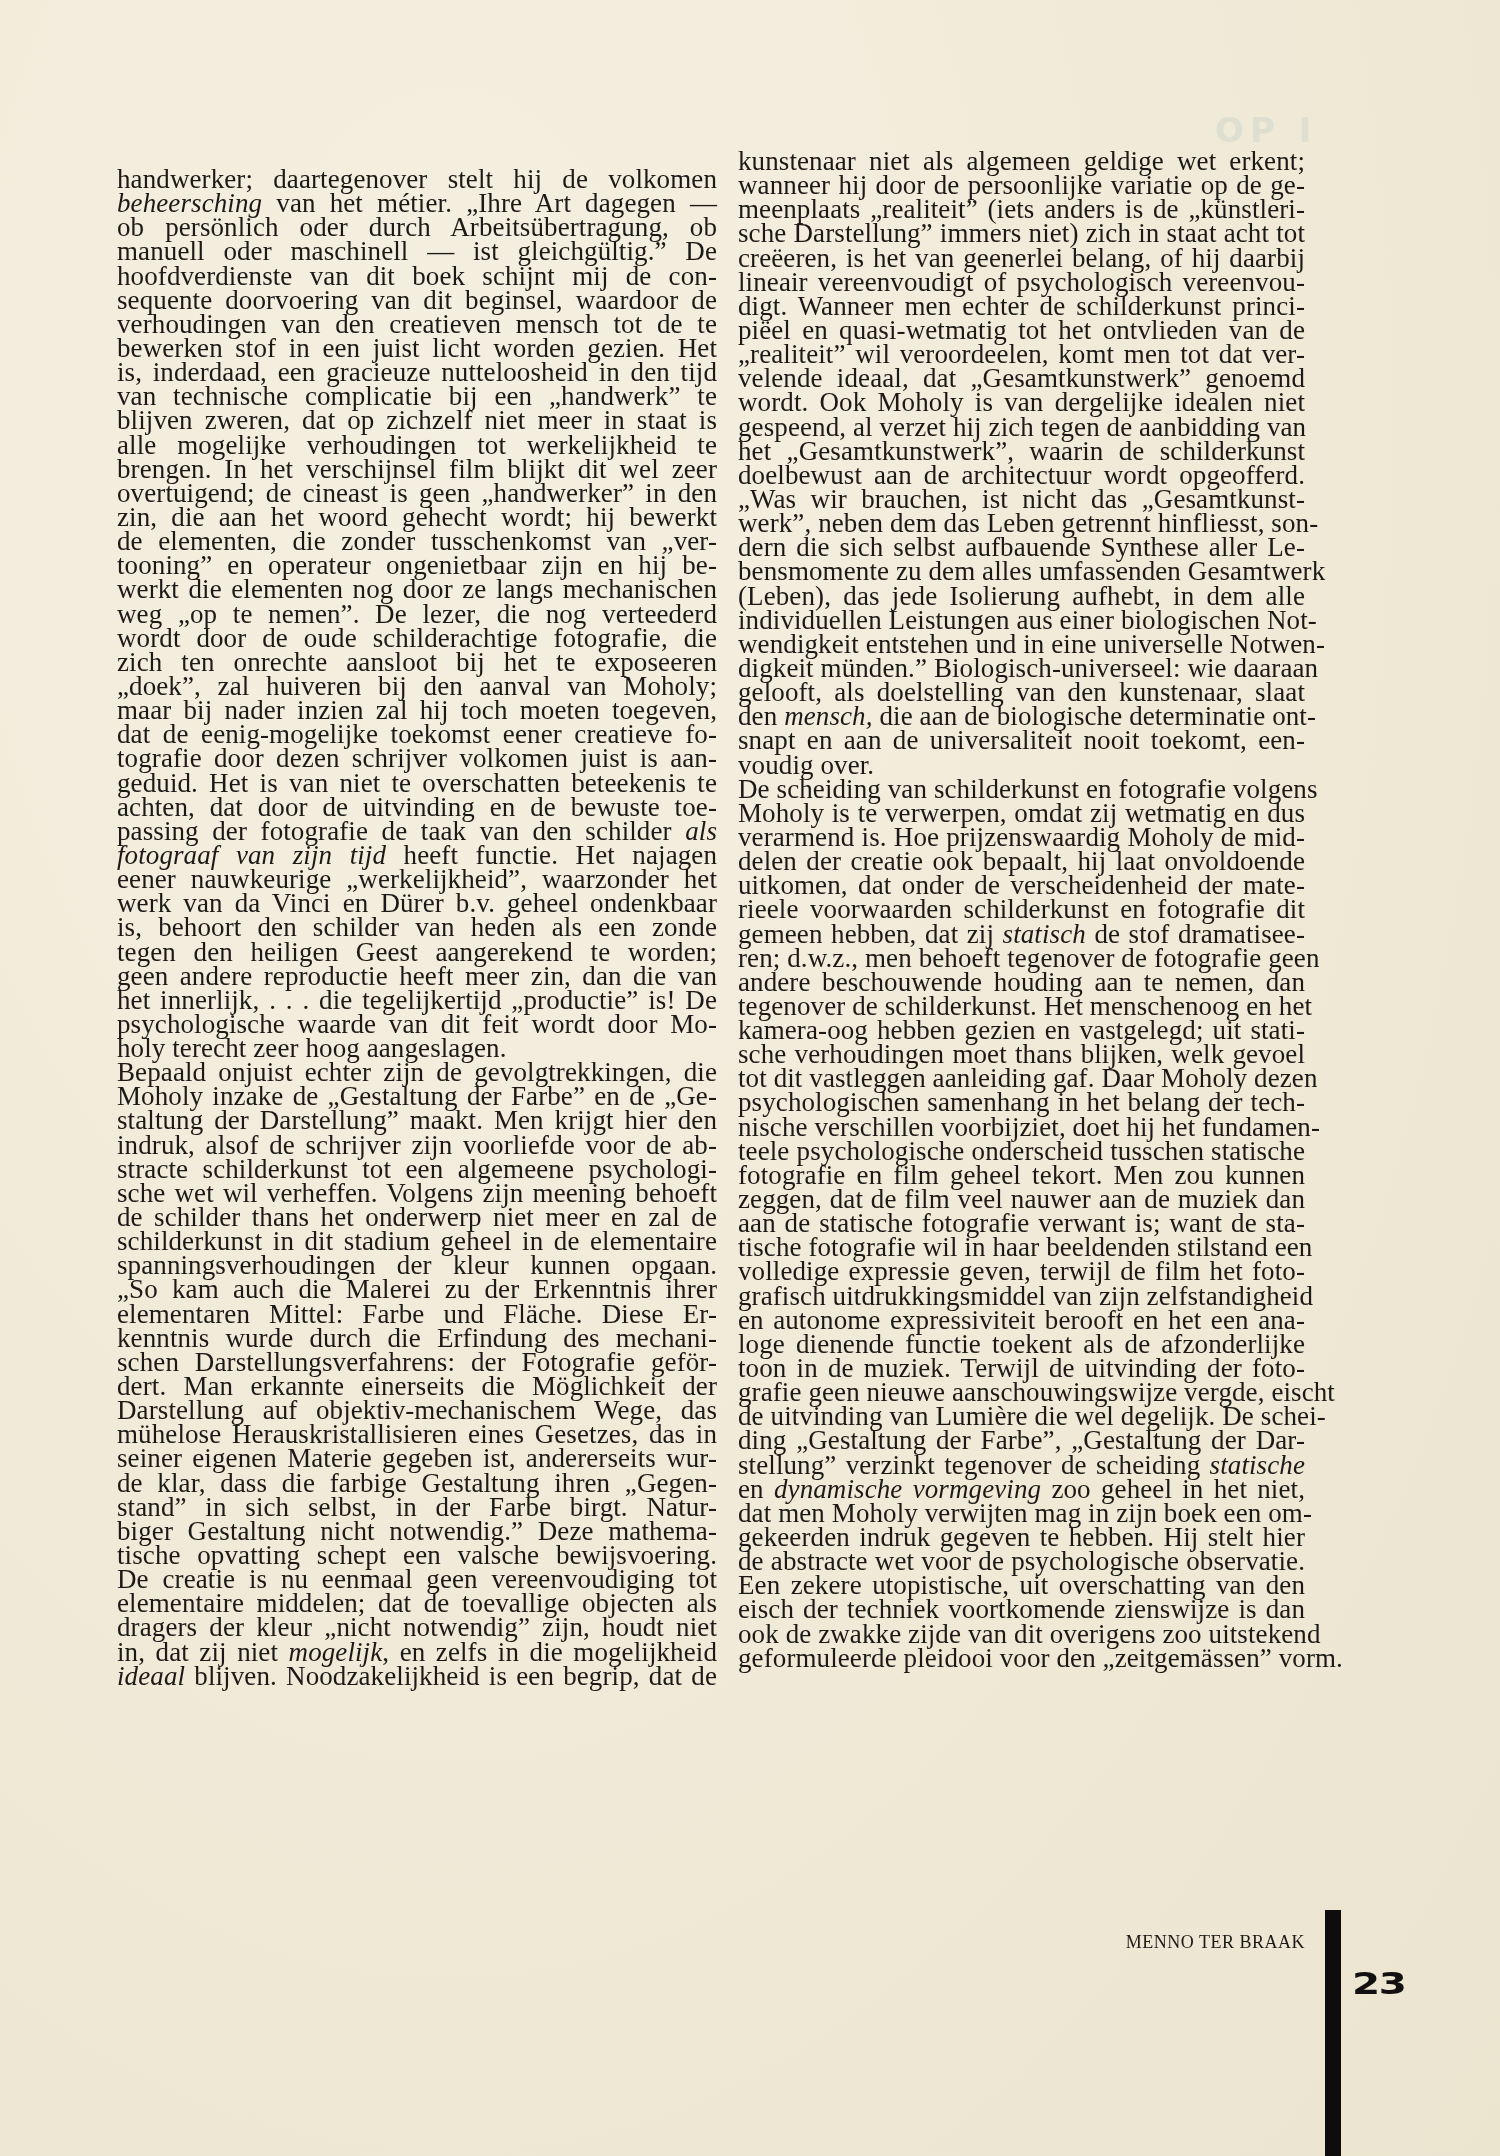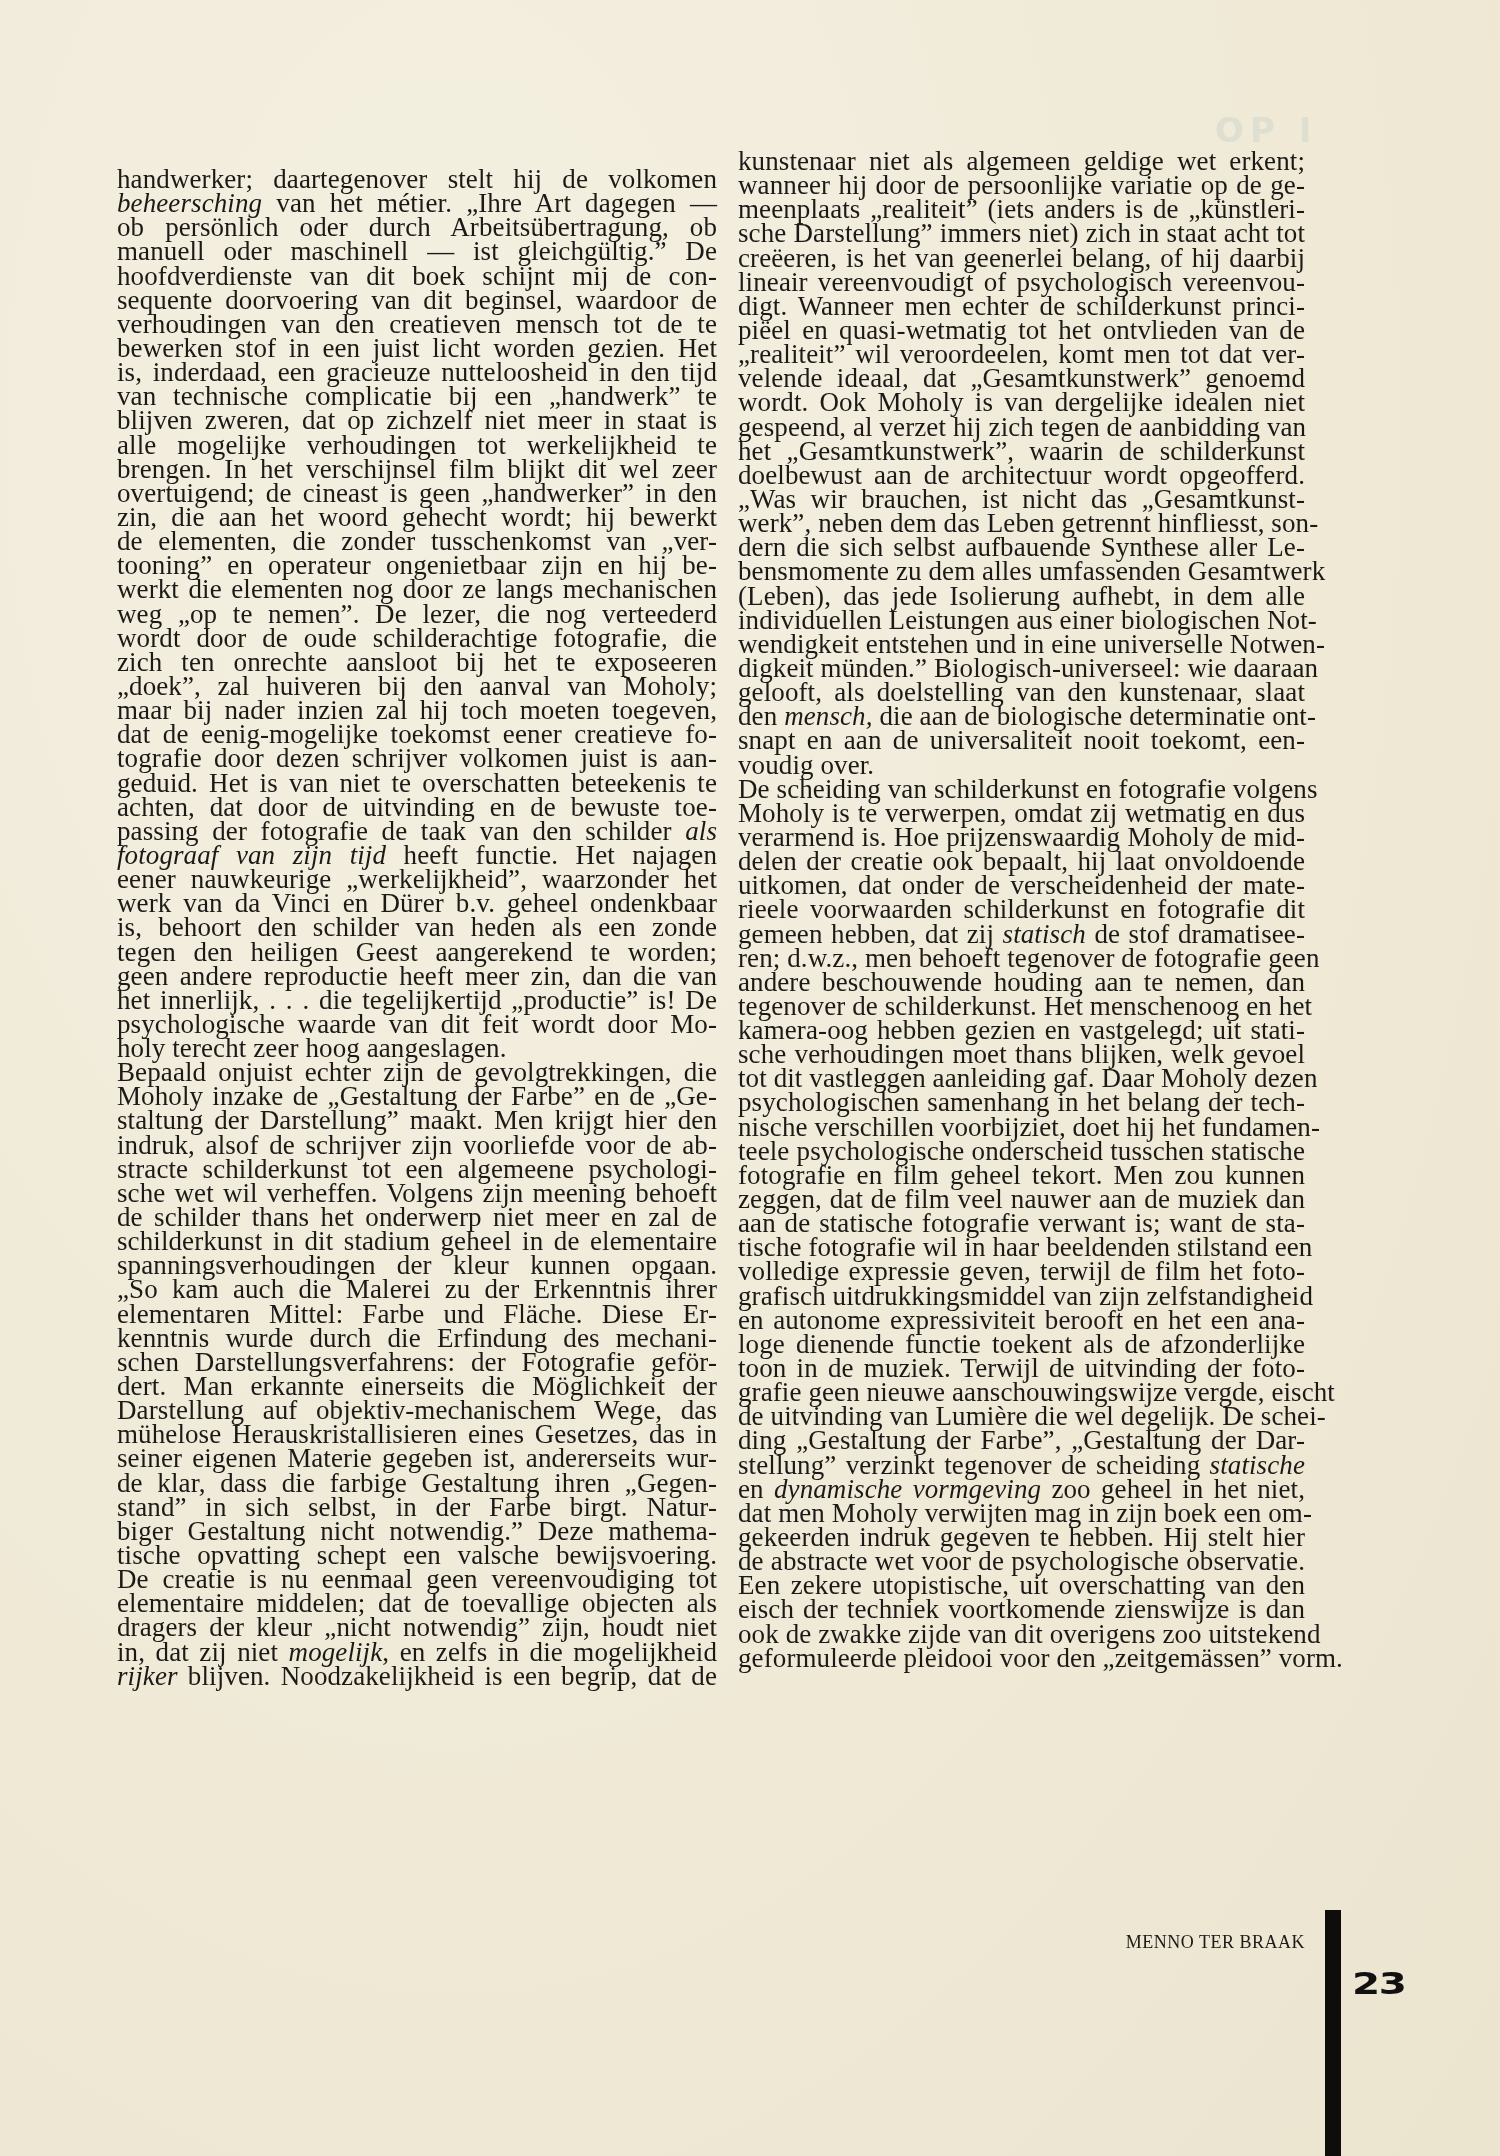--- a/index.html
+++ b/index.html
@@ -122,21 +122,21 @@
     <span class="line"><span>mühelose Herauskristallisieren eines Gesetzes, das in</span></span>
     <span class="line"><span>seiner eigenen Materie gegeben ist, andererseits wur-</span></span>
     <span class="line"><span>de klar, dass die farbige Gestaltung ihren „Gegen-</span></span>
     <span class="line"><span>stand” in sich selbst, in der Farbe birgt. Natur-</span></span>
     <span class="line"><span>biger Gestaltung nicht notwendig.” Deze mathema-</span></span>
     <span class="line"><span>tische opvatting schept een valsche bewijsvoering.</span></span>
     <span class="line"><span>De creatie is nu eenmaal geen vereenvoudiging tot</span></span>
     <span class="line"><span>elementaire middelen; dat de toevallige objecten als</span></span>
     <span class="line"><span>dragers der kleur „nicht notwendig” zijn, houdt niet</span></span>
     <span class="line"><span>in, dat zij niet </span><em>mogelijk</em><span>, en zelfs in die mogelijkheid</span></span>
-    <span class="line"><em>rijker</em><span> blijven. Noodzakelijkheid is een begrip, dat de</span></span>
+    <span class="line"><em>ideaal</em><span> blijven. Noodzakelijkheid is een begrip, dat de</span></span>
   </div>
 <div id="col-right" class="column">
     <span class="line"><span>kunstenaar niet als algemeen geldige wet erkent;</span></span>
     <span class="line"><span>wanneer hij door de persoonlijke variatie op de ge-</span></span>
     <span class="line"><span>meenplaats „realiteit” (iets anders is de „künstleri-</span></span>
     <span class="line"><span>sche Darstellung” immers niet) zich in staat acht tot</span></span>
     <span class="line"><span>creëeren, is het van geenerlei belang, of hij daarbij</span></span>
     <span class="line"><span>lineair vereenvoudigt of psychologisch vereenvou-</span></span>
     <span class="line"><span>digt. Wanneer men echter de schilderkunst princi-</span></span>
     <span class="line"><span>piëel en quasi-wetmatig tot het ontvlieden van de</span></span>

